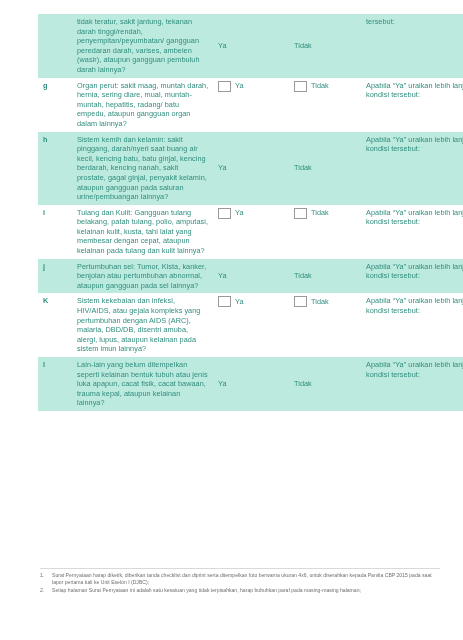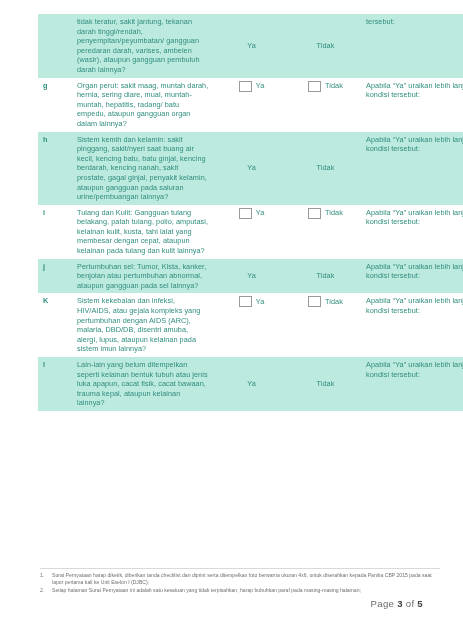--- a/index.html
+++ b/index.html
@@ -27,22 +27,22 @@
     vertical-align:top;
     padding:3px 4px 3px 5px;
     font-size:7.3px;
     line-height:9.6px;
     color:#2f8d7e;
     border:0;
     letter-spacing:0.05px;
   }
   .c-letter{width:25px;text-align:left;font-weight:bold;color:#1f6f62;padding-left:4px;}
   .c-quest{width:132px;}
-  .c-ya{width:67px;text-align:center;vertical-align:middle;}
-  .c-tidak{width:63px;text-align:center;vertical-align:middle;}
+  .c-ya{width:67px;vertical-align:middle;}
+  .c-tidak{width:63px;text-align:left;vertical-align:middle;}
   .c-remark{width:115px;}
   .row-mint td{background:#bdeade;}
   .row-white td{background:#ffffff;}
   .row-mint .c-ya,.row-mint .c-tidak{vertical-align:middle;}
   .cbwrap{
     display:inline-flex;
     align-items:center;
     gap:4px;
     justify-content:center;
   }
@@ -104,21 +104,21 @@
               <span class="cblabel">Ya</span>
             </span></td>
           <td class="c-tidak"><span class="cbwrap">
               <span class="cbox"></span>
               <span class="cblabel">Tidak</span>
             </span></td>
           <td class="c-remark">Apabila “Ya” uraikan lebih lanjut kondisi tersebut:</td>
         </tr>
         <tr class="row-mint">
           <td class="c-letter">h</td>
-          <td class="c-quest">Sistem kemih dan kelamin: sakit pinggang, sakit/nyeri saat buang air kecil, kencing batu, batu ginjal, kencing berdarah, kencing nanah, sakit prostate, gagal ginjal, penyakit kelamin, ataupun gangguan pada saluran urine/pembuangan lainnya?</td>
+          <td class="c-quest">Sistem kemih dan kelamin: sakit pinggang, darah/nyeri saat buang air kecil, kencing batu, batu ginjal, kencing berdarah, kencing nanah, sakit prostate, gagal ginjal, penyakit kelamin, ataupun gangguan pada saluran urine/pembuangan lainnya?</td>
           <td class="c-ya">Ya</td>
           <td class="c-tidak">Tidak</td>
           <td class="c-remark">Apabila “Ya” uraikan lebih lanjut kondisi tersebut:</td>
         </tr>
         <tr class="row-white">
           <td class="c-letter">i</td>
           <td class="c-quest">Tulang dan Kulit: Gangguan tulang belakang, patah tulang, polio, amputasi, kelainan kulit, kusta, tahi lalat yang membesar dengan cepat, ataupun kelainan pada tulang dan kulit lainnya?</td>
           <td class="c-ya"><span class="cbwrap">
               <span class="cbox"></span>
               <span class="cblabel">Ya</span>
@@ -166,20 +166,14 @@
           <div class="num">1.</div>
           <div class="txt">Surat Pernyataan harap diketik, diberikan tanda checklist dan diprint serta ditempelkan foto berwarna ukuran 4x6, untuk diserahkan kepada Panitia CBP 2015 pada saat lapor pertama kali ke Unit Eselon I (DJBC);</div>
         </div>
         <div class="note">
           <div class="num">2.</div>
           <div class="txt">Setiap halaman Surat Pernyataan ini adalah satu kesatuan yang tidak terpisahkan, harap bubuhkan paraf pada masing-masing halaman;</div>
         </div>
       </div>
   </div>
 
-  <div class="pagenum">
-    <span>Page</span>
-    <b>3</b>
-    <span>of</span>
-    <b>5</b>
-  </div>
 
 </div>
 
 </body></html>

